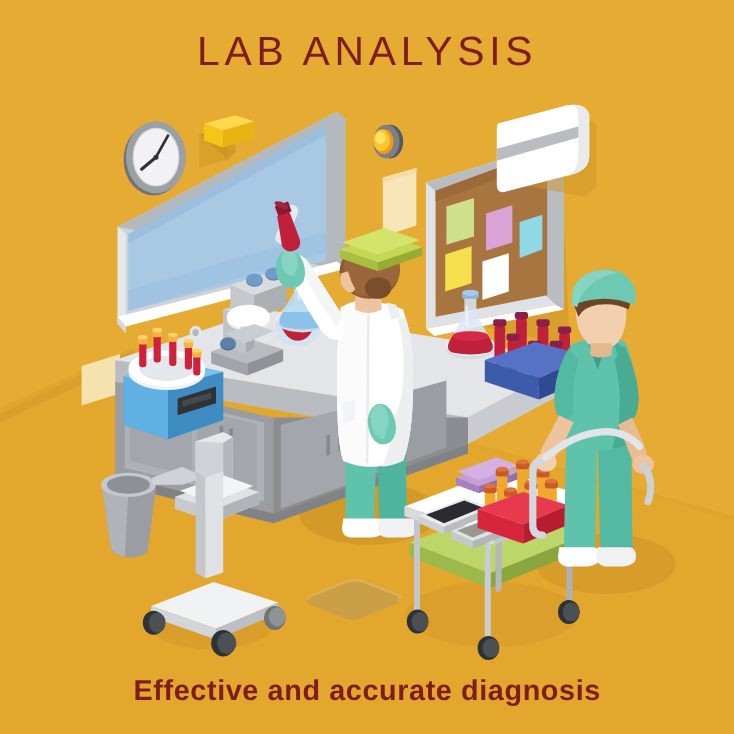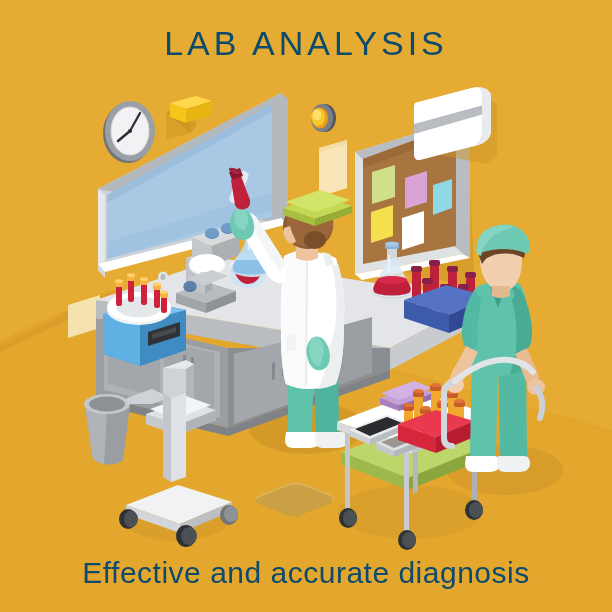--- a/index.html
+++ b/index.html
@@ -5,24 +5,24 @@
   html,body{margin:0;padding:0;}
   body{
     width:612px;height:612px;overflow:hidden;
     font-family:"Liberation Sans", sans-serif;
     background:#e5a92f;
   }
   #scene{position:relative;width:612px;height:612px;background:#e5ab33;overflow:hidden;}
   #scene svg{position:absolute;left:0;top:0;}
   .ttl{
     position:absolute;left:0;right:0;text-align:center;
-    color:#0c4a6e;letter-spacing:2px;pointer-events:none;
+    color:#7f1d1d;letter-spacing:2px;pointer-events:none;
   }
   #title{top:24px;font-size:34px;font-weight:300;letter-spacing:4px;}
-  #subtitle{bottom:22px;font-size:30px;font-weight:400;letter-spacing:0.5px;}
+  #subtitle{bottom:22px;font-size:24px;font-weight:700;letter-spacing:0.5px;}
 </style>
 </head>
 <body>
 
 <div id="scene">
 
   <svg width="612" height="612" viewBox="0 0 612 612">
     <defs>
       <clipPath id="frameclip">
           <rect x="0" y="0" width="612" height="612"></rect>

